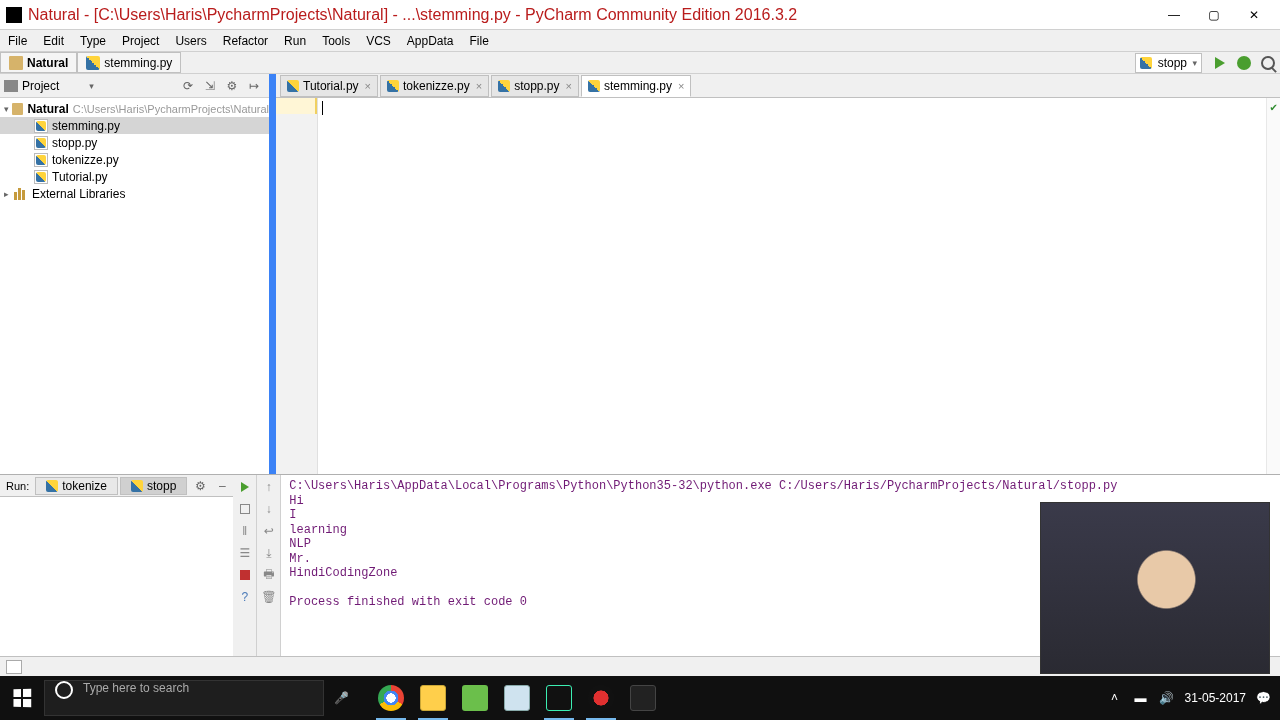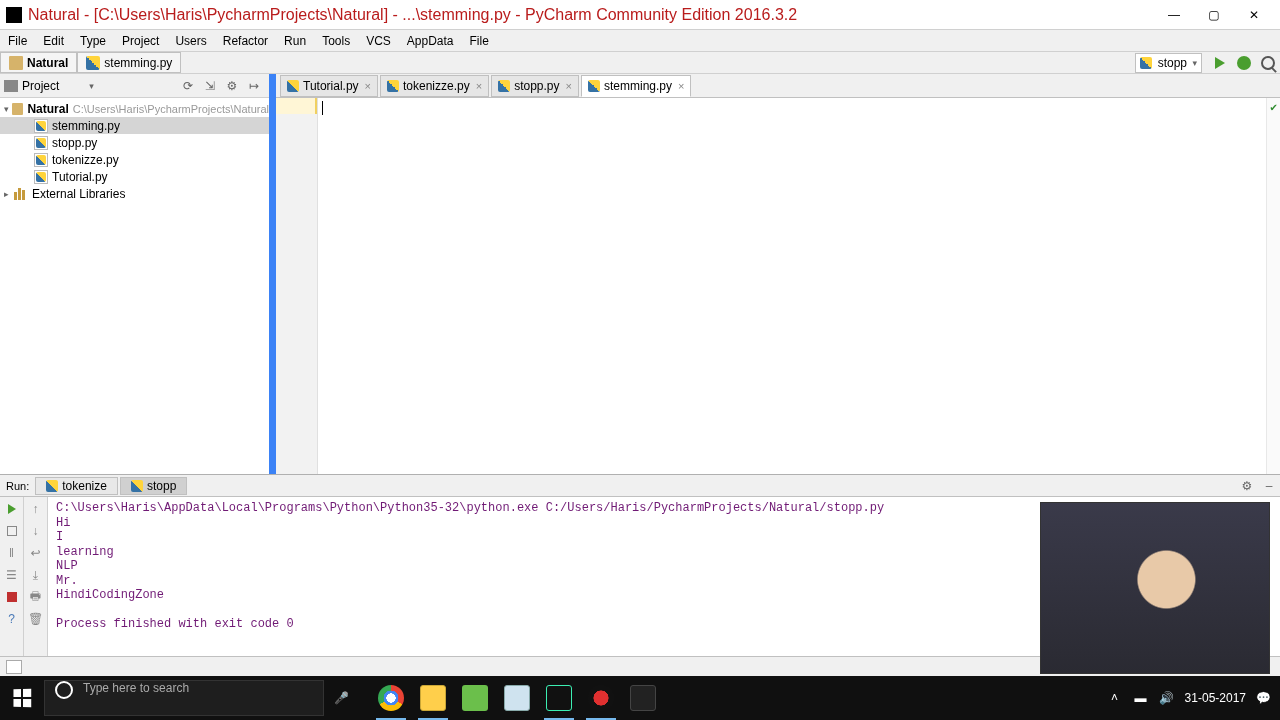--- a/index.html
+++ b/index.html
@@ -66,21 +66,21 @@
 .editor-body { flex:1; display:flex; position:relative; }
 .gutter { width:42px; background:#f2f2f2; border-right:1px solid #e0e0e0; }
 .gutter .hl { height:16px; background:#fff6d6; border-right:2px solid #f0d060; }
 .code-area { flex:1; position:relative; background:#fff; }
 .cursor { position:absolute; top:3px; left:4px; width:1px; height:14px; background:#000; animation:blink 1s infinite; }
 @keyframes blink{50%{opacity:0}}
 .right-gutter { position:absolute; right:0; top:0; width:14px; height:100%; background:#fafafa; border-left:1px solid #e8e8e8; }
 .right-gutter .ok { position:absolute; top:4px; right:2px; color:#2e8b2e; font-size:10px; }
 
 
-.run-panel { position:absolute; left:0; right:0; bottom:44px; height:202px; border-top:1px solid #b0b0b0; background:#fff; display:flex; flex-direction:column; }
+.run-panel { position:absolute; left:0; right:0; bottom:44px; height:202px; border-top:1px solid #b0b0b0; background:#fff; display:flex; flex-direction:row; }
 .run-header { height:22px; background:#f0f0f0; border-bottom:1px solid #c0c0c0; display:flex; align-items:center; }
 .run-header .rlabel { padding:0 6px; font-size:11px; }
 .run-header .rtab { padding:2px 10px; border:1px solid #c0c0c0; background:#e8e8e8; font-size:11px; height:18px; display:flex; align-items:center; gap:4px; margin-right:2px; cursor:pointer; }
 .run-header .rtab.active { background:#d0d0d0; }
 .run-header .spacer { flex:1; }
 .run-header .ricon { width:16px; height:16px; margin:0 3px; cursor:pointer; display:flex; align-items:center; justify-content:center; color:#666; }
 .run-body { flex:1; display:flex; }
 .run-left { width:24px; background:#f0f0f0; border-right:1px solid #d0d0d0; display:flex; flex-direction:column; align-items:center; padding-top:4px; gap:6px; }
 .run-left2 { width:24px; background:#f0f0f0; border-right:1px solid #d0d0d0; display:flex; flex-direction:column; align-items:center; padding-top:4px; gap:6px; }
 .run-left .lb, .run-left2 .lb { width:16px; height:16px; display:flex; align-items:center; justify-content:center; cursor:pointer; }

